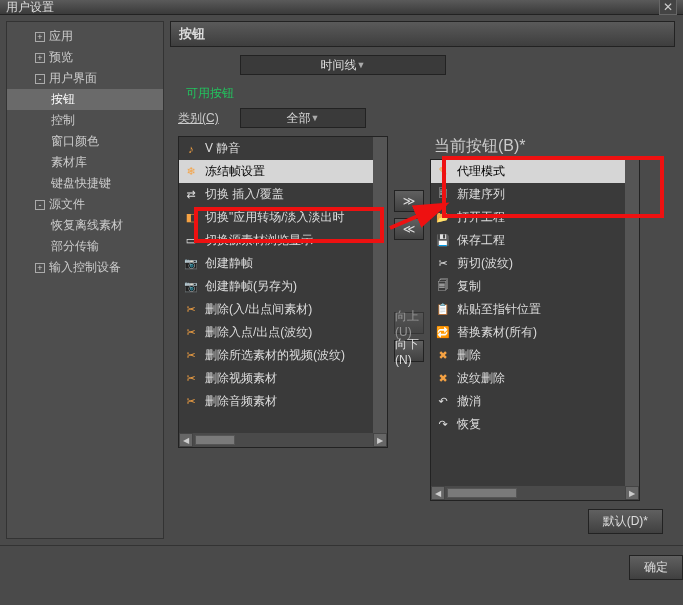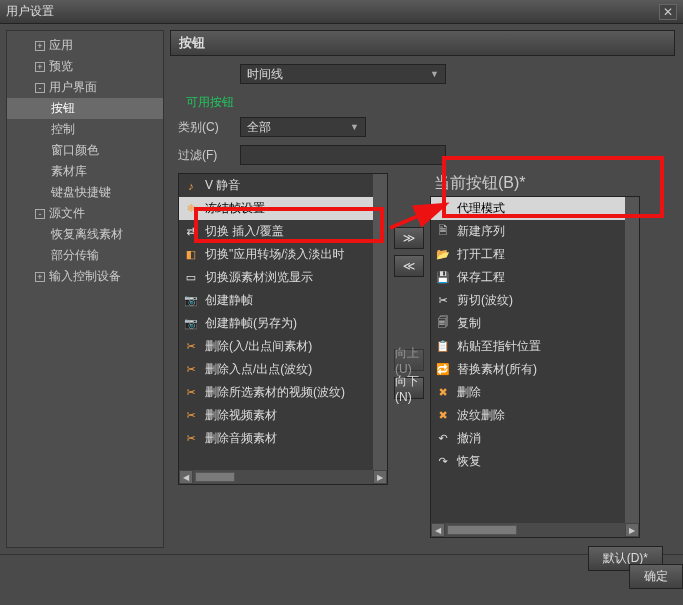--- a/index.html
+++ b/index.html
@@ -1,35 +1,35 @@
 <!DOCTYPE html>
 <html><head>
 <meta charset="utf-8">
 <style>
 * { box-sizing: border-box; margin: 0; padding: 0; font-family: "Microsoft YaHei", sans-serif; }
 body { background: #4a4a4a; width: 683px; height: 605px; overflow: hidden; position: relative; }
 
-.titlebar { background: linear-gradient(#5a5a5a,#3a3a3a); height: 24px; display: flex; align-items: center; justify-content: space-between; padding: 0 6px; color: #ddd; font-size: 12px; border-bottom: 1px solid #222; }
+.titlebar { background: linear-gradient(#5a5a5a,#3a3a3a); height: 15px; display: flex; align-items: center; justify-content: space-between; padding: 0 6px; color: #ddd; font-size: 12px; border-bottom: 1px solid #222; }
 .close-btn { width: 18px; height: 16px; background: #444; color: #ccc; display: flex; align-items: center; justify-content: center; font-size: 12px; border: 1px solid #666; cursor: pointer; }
 
 .main { display: flex; height: 530px; }
 
 .tree-panel { width: 158px; background: #4e4e4e; border: 1px solid #333; margin: 6px 0 6px 6px; overflow: hidden; font-size: 12px; color: #ccc; padding: 4px 0; }
 .tree-item { padding: 2px 0 2px 14px; white-space: nowrap; cursor: pointer; display: flex; align-items: center; }
 .tree-item.l1 { padding-left: 28px; }
 .tree-item.l2 { padding-left: 44px; }
 .tree-item.l2.sel { background: #6a6a6a; color: #fff; }
 .exp { display: inline-block; width: 10px; height: 10px; border: 1px solid #aaa; line-height: 8px; text-align: center; font-size: 9px; margin-right: 4px; }
 
 .right-panel { flex: 1; padding: 6px 8px 0 6px; display: flex; flex-direction: column; }
 .section-header { background: linear-gradient(#5a5a5a,#3e3e3e); border: 1px solid #222; color: #ddd; padding: 3px 8px; font-size: 13px; font-weight: bold; }
 .form-area { padding: 8px 0 0 8px; }
 .row { display: flex; align-items: center; margin-bottom: 8px; font-size: 12px; color: #ccc; }
-.row label { width: 62px; }
-.combo { background: #3a3a3a; border: 1px solid #222; color: #ddd; padding: 2px 6px; font-size: 12px; height: 20px; display: flex; align-items: center; justify-content: space-between; }
+.row label { width: 62px; text-decoration: underline; }
+.combo { background: #3a3a3a; border: 1px solid #222; color: #ddd; padding: 2px 6px; font-size: 12px; height: 20px; display: flex; align-items: center; justify-content: center; }
 .combo .arrow { font-size: 9px; color: #aaa; }
 .combo.w1 { width: 206px; }
 .combo.w2 { width: 126px; }
 .input { background: #3a3a3a; border: 1px solid #222; height: 20px; width: 206px; }
 
 .label-avail { color: #22c55e; font-size: 12px; padding: 2px 0 6px 8px; }
 
 .lists-area { display: flex; gap: 4px; padding-left: 8px; position: relative; }
 .listbox { background: #3a3a3a; border: 1px solid #222; width: 210px; height: 312px; overflow: hidden; font-size: 12px; color: #ddd; position: relative; }
 .listbox .inner { position: absolute; top: 0; left: 0; right: 14px; bottom: 14px; overflow: hidden; }
@@ -128,24 +128,20 @@
           </div>
       </div>
       <div class="label-avail">可用按钮</div>
       <div class="row">
         <label>类别(C)</label>
         <div class="combo w2">
             <span>全部</span>
             <span class="arrow">▼</span>
           </div>
       </div>
-      <div class="row">
-        <label>过滤(F)</label>
-        <div class="input"></div>
-      </div>
     </div>
 
     <div class="lists-area">
       <div class="listbox">
         <div class="inner">
           <div class="li">
               <span class="ico orange">♪</span>
               <span>V 静音</span>
             </div>
           <div class="li sel">

